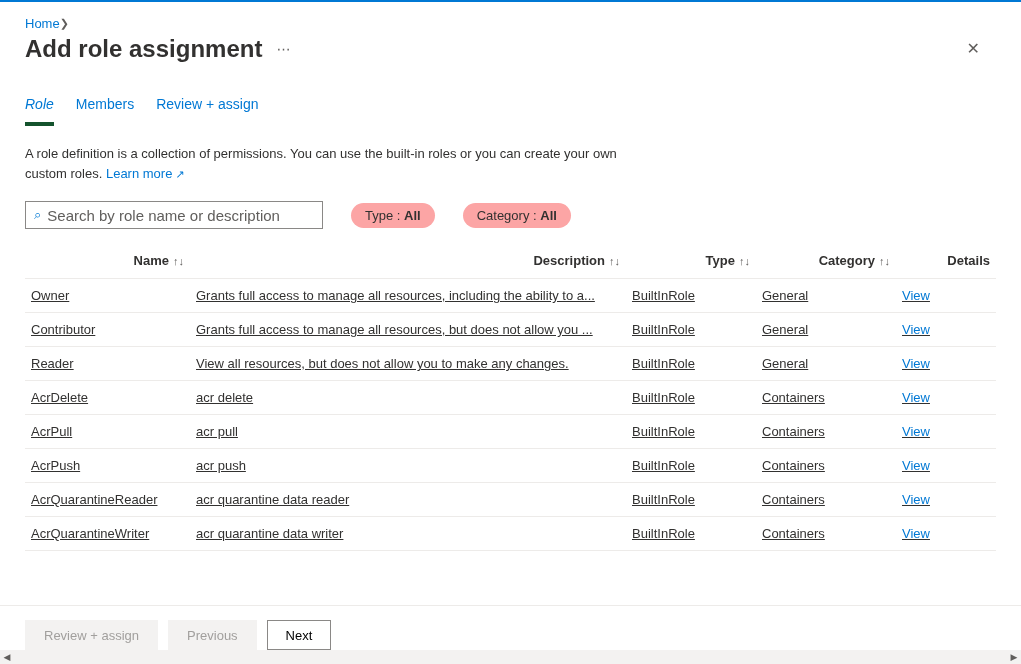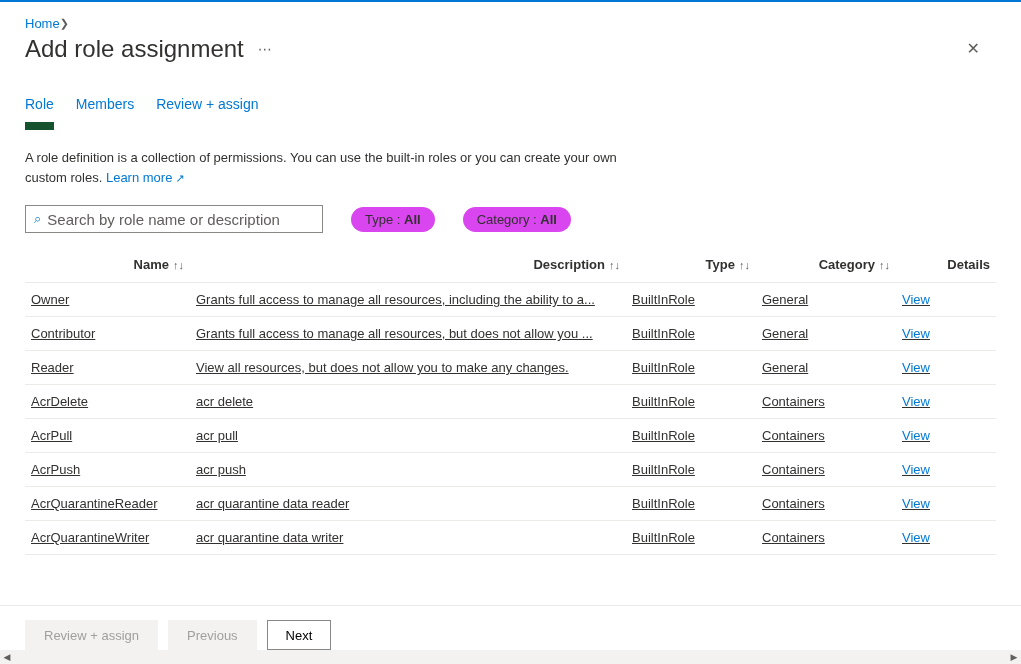--- a/index.html
+++ b/index.html
@@ -3,42 +3,42 @@
   <meta charset="utf-8">
   <style>
     * { box-sizing: border-box; margin: 0; padding: 0; }
     body { font-family: "Segoe UI", -apple-system, BlinkMacSystemFont, sans-serif; font-size: 13px; color: #323130; background: #fff; width: 1021px; height: 664px; position: relative; border-top: 2px solid #0078d4; overflow: hidden; }
     a { color: #0078d4; text-decoration: none; }
 
     .breadcrumb { padding: 14px 25px 0; font-size: 13px; display: flex; align-items: center; gap: 0; }
     .breadcrumb .chev { color: #605e5c; font-size: 11px; }
 
     .header { display: flex; align-items: center; padding: 4px 25px 18px; }
-    .header h1 { font-size: 24px; font-weight: 400; color: #323130; }
+    .header h1 { font-size: 24px; font-weight: 700; color: #323130; }
     .header .ellipsis { margin-left: 14px; color: #605e5c; letter-spacing: 1px; font-size: 14px;}
     .close { margin-left: auto; margin-right: 10px; font-size: 16px; color: #605e5c; padding: 6px; cursor: pointer; line-height: 1; }
 
     .scroll-area { position: absolute; top: 88px; bottom: 46px; left: 0; right: 0; overflow-y: scroll; padding: 0 25px 20px; }
     .scroll-area::-webkit-scrollbar { width: 14px; }
     .scroll-area::-webkit-scrollbar-track { background: #f3f2f1; }
     .scroll-area::-webkit-scrollbar-thumb { background: #c8c6c4; }
 
     .tabs { display: flex; gap: 22px; margin-bottom: 18px; }
     .tab { color: #0078d4; font-size: 14px; padding: 6px 0 10px; cursor: pointer; }
-    .tab.selected { border-bottom: 8px solid #14532d; }
+    .tab.selected { border-bottom: 4px solid #14532d; font-style: italic; }
 
     .infotext { font-size: 13px; color: #323130; max-width: 620px; line-height: 1.5; margin-bottom: 18px; }
     .infotext .ext-icon { font-size: 11px; }
 
     .filter-row { display: flex; align-items: center; gap: 28px; margin-bottom: 14px; }
     .search-box { display: flex; align-items: center; border: 1px solid #8a8886; width: 298px; height: 28px; padding: 0 8px; gap: 6px; }
     .search-box input { border: none; outline: none; font-size: 15px; flex: 1; color: #323130; background: transparent; }
     .search-box input::placeholder { color: #605e5c; }
     .search-icon { color: #0078d4; font-size: 13px; }
-    .pill { background: #d946ef; border-radius: 14px; padding: 5px 14px; font-size: 13px; color: #323130; cursor: pointer; }
+    .pill { background: #fca5a5; border-radius: 14px; padding: 5px 14px; font-size: 13px; color: #323130; cursor: pointer; }
     .pill b { font-weight: 600; }
 
     table.roles { width: 100%; border-collapse: collapse; table-layout: fixed; }
     table.roles th { text-align: right; font-weight: 600; font-size: 13px; padding: 10px 6px; border-bottom: 1px solid #edebe9; white-space: nowrap; }
     table.roles td { font-size: 13px; padding: 9px 6px; border-bottom: 1px solid #edebe9; white-space: nowrap; overflow: hidden; text-overflow: ellipsis; text-decoration: underline; }
     .sort-icon { color: #605e5c; font-size: 11px; margin-left: 4px; }
     col.c-name { width: 165px; }
     col.c-desc { width: auto; }
     col.c-type { width: 130px; }
     col.c-cat { width: 140px; }

